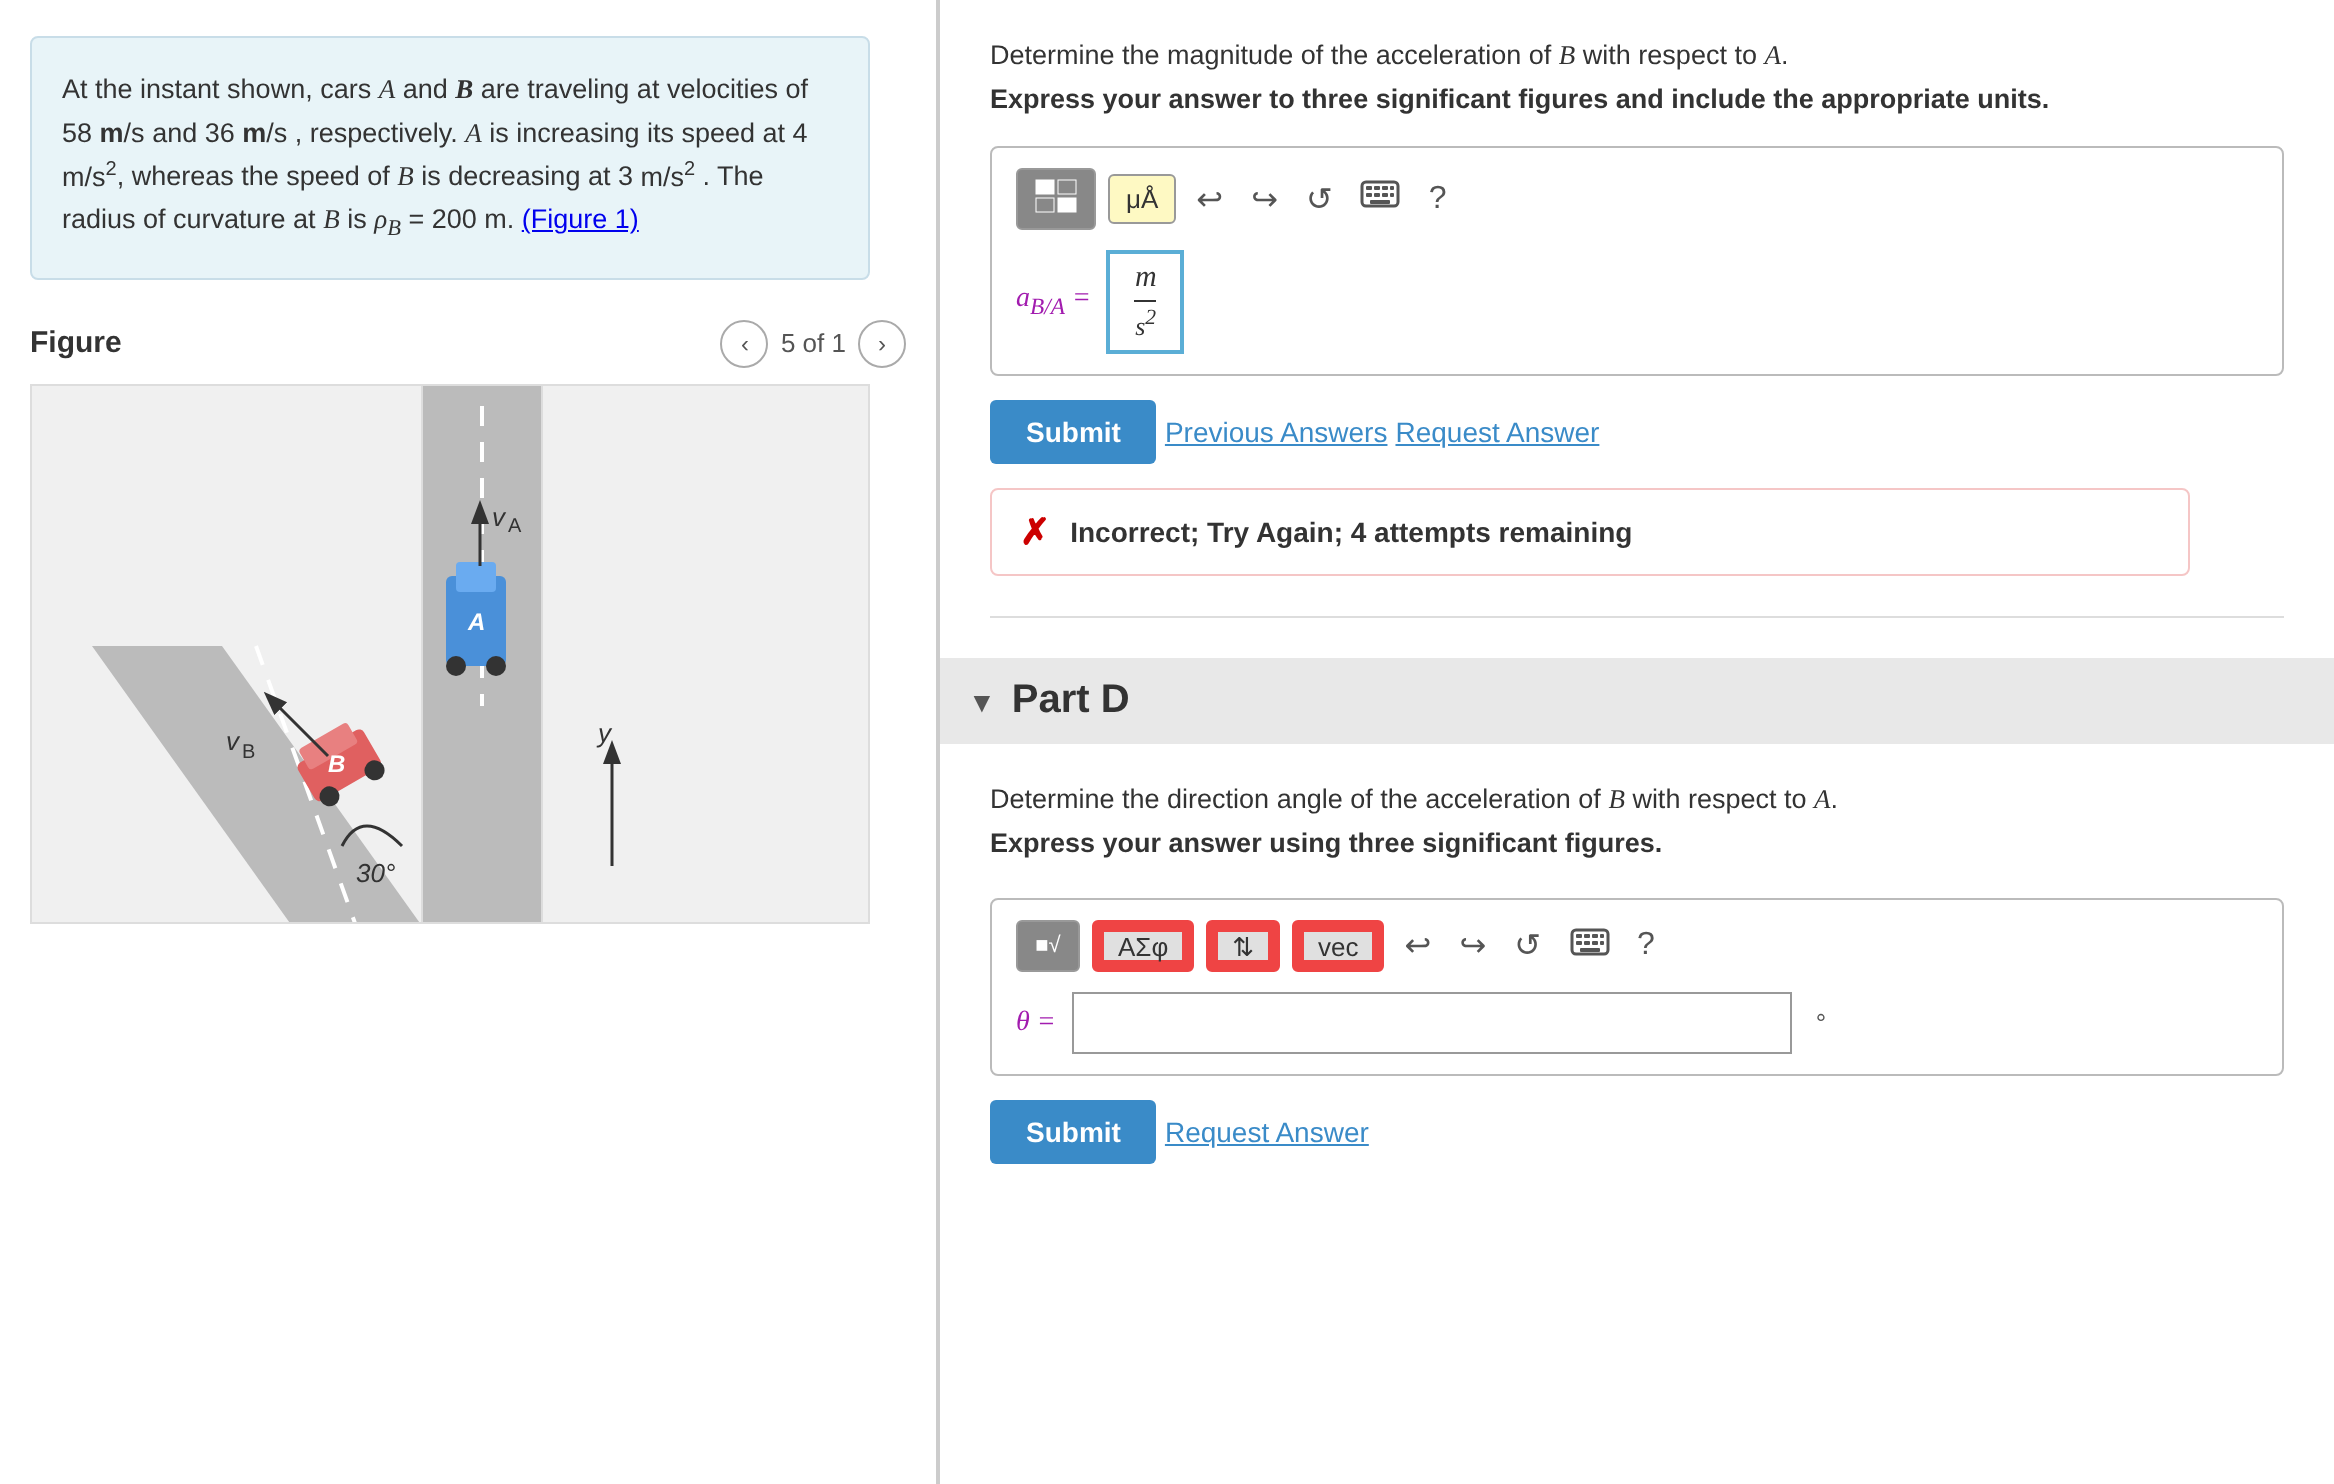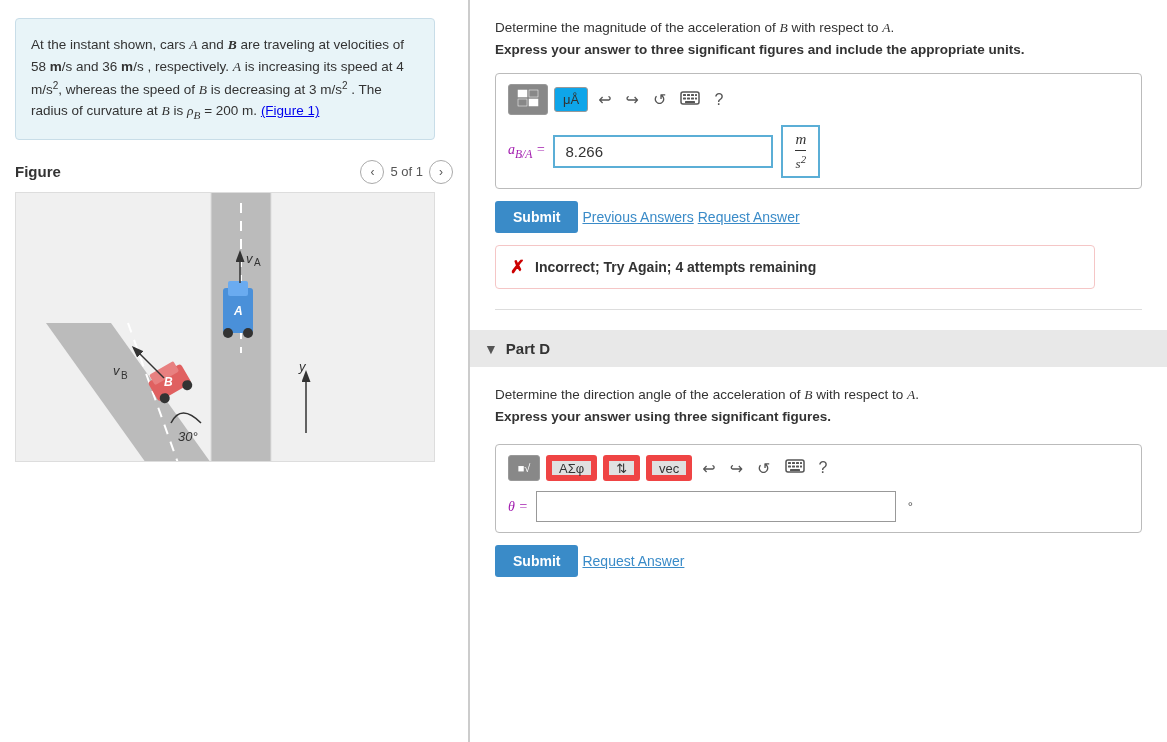--- a/index.html
+++ b/index.html
@@ -119,21 +119,21 @@
       display: flex;
       align-items: center;
       gap: 6px;
       margin-bottom: 10px;
     }
 
     .toolbar-btn {
       padding: 4px 8px;
       border: 1px solid #999;
       border-radius: 3px;
-      background: #0ea5e9;
+      background: #fef9c3;
       cursor: pointer;
       font-size: 13px;
       color: #333;
       min-width: 30px;
       text-align: center;
     }
 
     .toolbar-btn.active {
       background: #888;
       color: #fff;
@@ -255,21 +255,21 @@
       margin: 0 -25px;
       margin-bottom: 20px;
     }
 
     .part-arrow {
       font-size: 14px;
       color: #555;
     }
 
     .part-title {
-      font-size: 15px;
+      font-size: 20px;
       font-weight: bold;
       color: #333;
     }
 
     
     .toolbar-btn-grid {
       display: inline-flex;
       align-items: center;
       justify-content: center;
       width: 32px;
@@ -452,21 +452,20 @@
             <rect x="5" y="10" width="10" height="2" rx="0.5" fill="#555"></rect>
           </svg>
         </button>
         <button class="toolbar-icon-btn">?</button>
       </div>
 
       <div class="answer-row">
         <span class="answer-label math-italic">
           <em>a</em><sub>B/A</sub> =
         </span>
-        <input class="answer-input" type="text" value="8.266" style="">
         <div class="unit-fraction">
           <span class="unit-numerator math-italic">m</span>
           <div class="unit-divider"></div>
           <span class="unit-denominator math-italic">s<sup>2</sup></span>
         </div>
       </div>
     </div>
 
     <div class="action-row">
       <button class="submit-btn">Submit</button>

